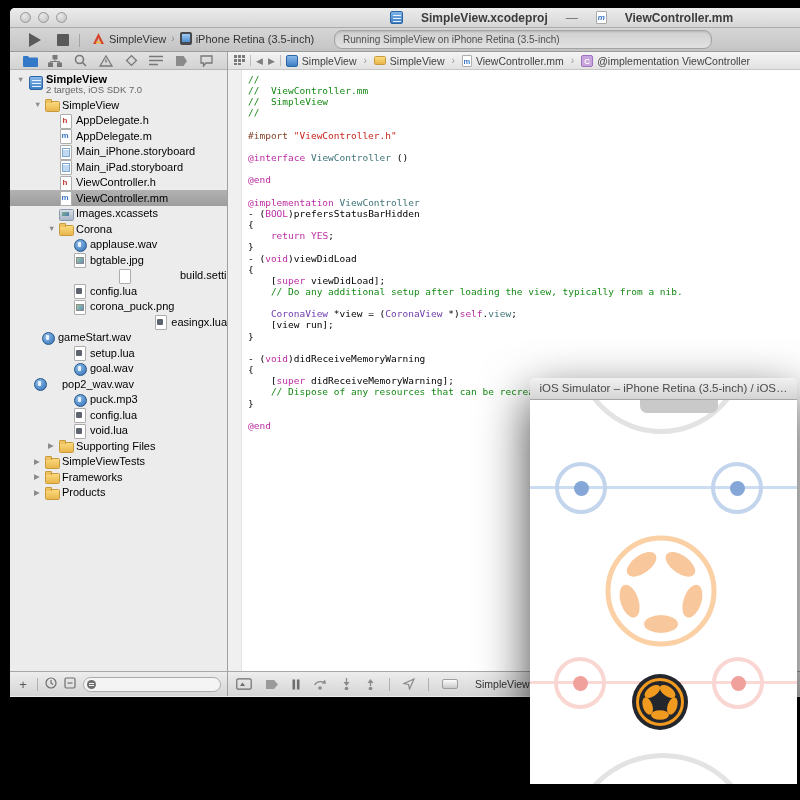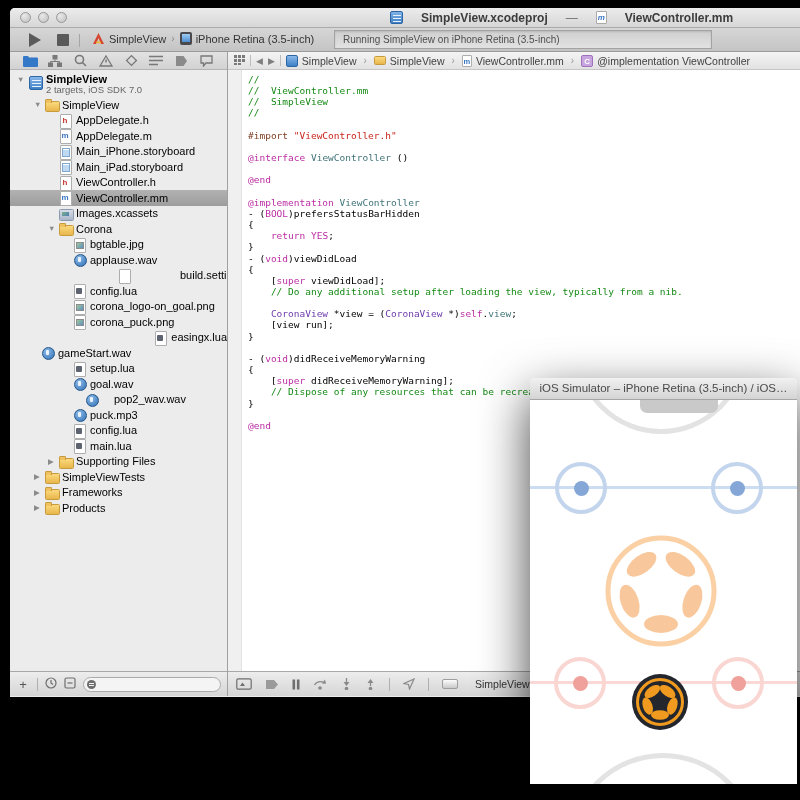--- a/index.html
+++ b/index.html
@@ -38,21 +38,21 @@
   .tb-sep { position:absolute; left:69px; top:6px; width:1px; height:13px; background:#A5A5A5; }
   .scheme { position:absolute; left:82px; top:4px; display:flex; align-items:center;
     gap:4px; font-size:11px; color:#333; }
   .scheme-app-icon { width:13px; height:13px; position:relative; }
   .scheme-app-icon svg { display:block; }
   .chev { color:#8A8A8A; font-size:10px; padding:0 1px; }
   .device-icon { width:12px; height:13px; background:#4A4A4E; border-radius:2px; position:relative; }
   .device-icon::after { content:""; position:absolute; left:2px; top:2px; width:8px; height:8px;
     background:linear-gradient(#9FCBF2,#4D8ED0); }
   .status-display { position:absolute; left:324px; top:2px; width:378px; height:19px;
-    background:linear-gradient(#CFCFCF,#E2E2E2); border:1px solid #A3A3A3; border-radius:0;
+    background:linear-gradient(#CFCFCF,#E2E2E2); border:1px solid #A3A3A3; border-radius:8px;
     font-size:10px; color:#4F4F4F; line-height:17px; padding-left:8px;
     box-shadow:inset 0 1px 2px rgba(0,0,0,.12); }
 
   .main { display:flex; height:644px; }
 
   
   .navigator { width:218px; background:#ECECEC; display:flex; flex-direction:column;
     border-right:1px solid #A0A0A0; }
   .nav-toolbar { height:18px; background:linear-gradient(#E2E2E2,#D2D2D2);
     border-bottom:1px solid #B4B4B4; display:flex; align-items:center;
@@ -304,46 +304,41 @@
             <span class="ticon ticon-xcassets"></span>
             <span class="tlabel">Images.xcassets</span>
           </div>
           <div class="tree-row" style="padding-left: 38px;">
             <span class="disc">▼</span>
             <span class="ticon ticon-folder"></span>
             <span class="tlabel">Corona</span>
           </div>
           <div class="tree-row" style="padding-left: 52px;">
             <span class="disc"></span>
+            <span class="ticon ticon-audio"></span>
+            <span class="tlabel">applause.wav</span>
+          </div>
+          <div class="tree-row" style="padding-left: 52px;">
+            <span class="disc"></span>
             <span class="ticon ticon-image"></span>
             <span class="tlabel">bgtable.jpg</span>
           </div>
-          <div class="tree-row" style="padding-left: 52px;">
-            <span class="disc"></span>
-            <span class="ticon ticon-audio"></span>
-            <span class="tlabel">applause.wav</span>
-          </div>
           <div class="tree-row" style="padding-left: 52px; gap: 45px;">
             <span class="disc"></span>
             <span class="ticon ticon-doc"></span>
             <span class="tlabel">build.settings</span>
           </div>
           <div class="tree-row" style="padding-left: 52px;">
             <span class="disc"></span>
             <span class="ticon ticon-lua"></span>
             <span class="tlabel">config.lua</span>
           </div>
           <div class="tree-row" style="padding-left: 52px;">
             <span class="disc"></span>
             <span class="ticon ticon-image"></span>
-            <span class="tlabel">corona_logo-on_goal.png</span>
-          </div>
-          <div class="tree-row" style="padding-left: 52px;">
-            <span class="disc"></span>
-            <span class="ticon ticon-image"></span>
             <span class="tlabel">corona_puck.png</span>
           </div>
           <div class="tree-row" style=" justify-content: flex-end;">
             <span class="disc"></span>
             <span class="ticon ticon-lua"></span>
             <span class="tlabel">easingx.lua</span>
           </div>
           <div class="tree-row" style="padding-left: 20px;">
             <span class="disc"></span>
             <span class="ticon ticon-audio"></span>
@@ -352,39 +347,39 @@
           <div class="tree-row" style="padding-left: 52px;">
             <span class="disc"></span>
             <span class="ticon ticon-lua"></span>
             <span class="tlabel">setup.lua</span>
           </div>
           <div class="tree-row" style="padding-left: 52px;">
             <span class="disc"></span>
             <span class="ticon ticon-audio"></span>
             <span class="tlabel">goal.wav</span>
           </div>
-          <div class="tree-row" style="padding-left: 52px; gap: 12px;">
+          <div class="tree-row" style=" gap: 12px;">
             <span class="disc"></span>
             <span class="ticon ticon-audio"></span>
             <span class="tlabel">pop2_wav.wav</span>
           </div>
           <div class="tree-row" style="padding-left: 52px;">
             <span class="disc"></span>
             <span class="ticon ticon-audio"></span>
             <span class="tlabel">puck.mp3</span>
           </div>
           <div class="tree-row" style="padding-left: 52px;">
             <span class="disc"></span>
             <span class="ticon ticon-lua"></span>
             <span class="tlabel">config.lua</span>
           </div>
           <div class="tree-row" style="padding-left: 52px;">
             <span class="disc"></span>
             <span class="ticon ticon-lua"></span>
-            <span class="tlabel">main.lua</span>
+            <span class="tlabel">void.lua</span>
           </div>
           <div class="tree-row" style="padding-left: 38px;">
             <span class="disc">▶</span>
             <span class="ticon ticon-folder"></span>
             <span class="tlabel">Supporting Files</span>
           </div>
           <div class="tree-row" style="padding-left: 24px;">
             <span class="disc">▶</span>
             <span class="ticon ticon-folder"></span>
             <span class="tlabel">SimpleViewTests</span>

